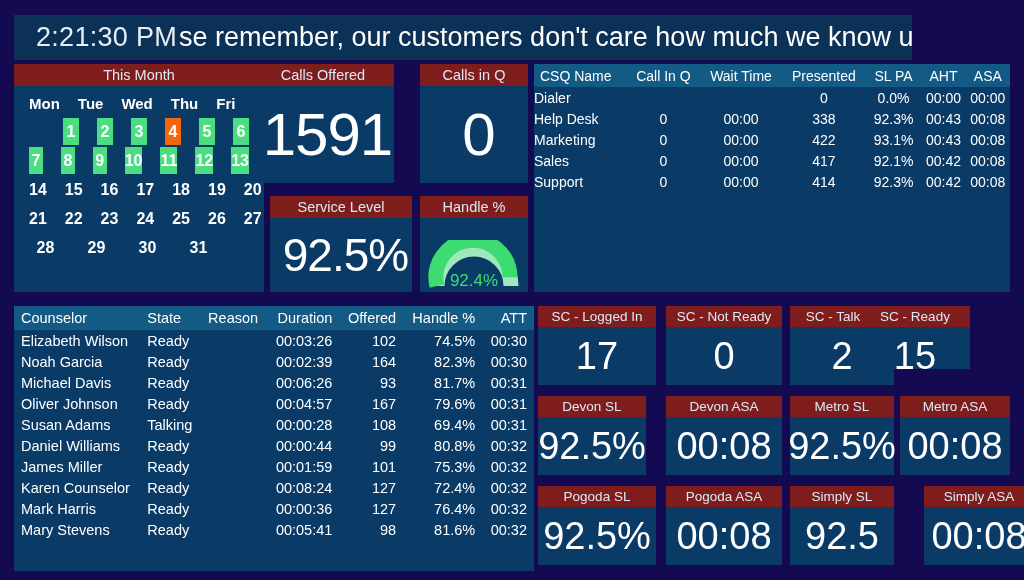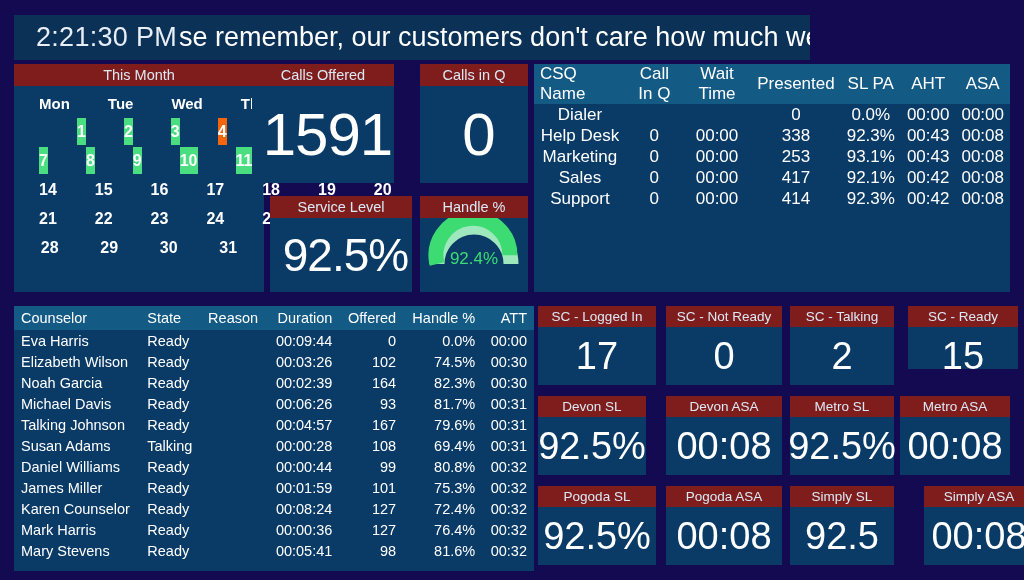--- a/index.html
+++ b/index.html
@@ -6,21 +6,21 @@
   body{
     width:1024px;height:580px;overflow:hidden;
     background:#140a52;
     font-family:"Liberation Sans", sans-serif;
     color:#ffffff;
   }
   .board{position:absolute;left:0;top:0;width:1024px;height:580px;background:#140a52;}
 
   
   .ticker{
-    position:absolute;left:14px;top:15px;width:796px;height:45px;
+    position:absolute;left:14px;top:15px;width:898px;height:45px;
     background:#0b3156;overflow:hidden;white-space:nowrap;
   }
   .clock{
     position:absolute;left:22px;top:0;height:45px;line-height:45px;
     font-size:27px;color:#e8eef6;letter-spacing:.3px;
   }
   .ticker-text{
     position:absolute;left:165px;top:0;height:45px;line-height:45px;
     font-size:27px;color:#ffffff;white-space:nowrap;
   }
@@ -30,21 +30,21 @@
   .phead{
     background:#7f1d1d;color:#dbe9f5;text-align:center;
     font-size:14.5px;line-height:22px;height:22px;
   }
 
   
   #calendar{left:14px;top:64px;width:250px;height:228px;}
   .cal-grid{padding:4px 6px 0 6px;}
   .cal-row{display:flex;}
   .cal-cell{
-    width:33px;height:27px;margin:1px 19px;
+    width:33px;height:27px;margin:1px 9px;
     display:flex;align-items:center;justify-content:center;
     font-size:16px;font-weight:bold;color:#ffffff;
   }
   .cal-dow{font-size:15px;font-weight:bold;color:#ffffff;height:25px;}
   .cal-cell.green{background:#4ade80;}
   .cal-cell.orange{background:#f4650c;}
   .cal-cell.blank{visibility:hidden;}
 
   
   .tile{position:absolute;background:#0a3a66;}
@@ -53,37 +53,37 @@
     display:flex;align-items:center;justify-content:center;
     font-size:57px;font-weight:normal;color:#ffffff;letter-spacing:-1px;padding-left:9px;
   }
   #t-calls-offered{left:252px;top:64px;width:142px;height:119px;}
   #t-calls-offered .val{height:97px;font-size:60px;}
   #t-calls-in-q{left:420px;top:64px;width:108px;height:119px;}
   #t-calls-in-q .val{height:97px;font-size:60px;}
   #t-service-level{left:270px;top:196px;width:142px;height:96px;}
   #t-service-level .val{height:74px;font-size:46px;}
   #t-handle{left:420px;top:196px;width:108px;height:96px;}
-  .gauge-wrap{height:74px;display:flex;align-items:flex-start;justify-content:center;}
+  .gauge-wrap{height:74px;display:flex;align-items:flex-end;justify-content:center;}
   .gauge{position:relative;width:96px;height:52px;}
   .gauge svg{display:block;}
   .gauge-label{
     position:absolute;left:0;right:0;bottom:1px;text-align:center;
     font-size:17px;color:#3ddc72;
   }
 
   
   #csq{left:534px;top:64px;width:476px;height:228px;}
   table{border-collapse:collapse;width:100%;}
-  #csq table{font-size:17px;}
+  #csq table{font-size:14px;}
   #csq thead th{
     background:#135a85;color:#ffffff;font-weight:normal;
     height:23px;padding:0 6px;
   }
-  #csq tbody td{height:21px;padding:0 6px;color:#ffffff;text-align:center;}
+  #csq tbody td{height:21px;padding:0 0;color:#ffffff;}
   .ta-l{text-align:left;}
   .ta-r{text-align:right;}
   .ta-c{text-align:center;}
   .warn{color:#e8601c;}
 
   
   #counselors{left:14px;top:306px;width:520px;height:265px;}
   #counselors table{font-size:14.5px;}
   #counselors thead th{
     background:#135a85;color:#ffffff;font-weight:normal;
@@ -225,21 +225,21 @@
             <td class="ta-c">00:00</td>
             <td class="ta-c">338</td>
             <td class="ta-c">92.3%</td>
             <td class="ta-c">00:43</td>
             <td class="ta-c">00:08</td>
           </tr>
           <tr>
             <td class="ta-l">Marketing</td>
             <td class="ta-c">0</td>
             <td class="ta-c">00:00</td>
-            <td class="ta-c">253</td>
+            <td class="ta-c">422</td>
             <td class="ta-c">93.1%</td>
             <td class="ta-c">00:43</td>
             <td class="ta-c">00:08</td>
           </tr>
           <tr>
             <td class="ta-l">Sales</td>
             <td class="ta-c">0</td>
             <td class="ta-c">00:00</td>
             <td class="ta-c">417</td>
             <td class="ta-c">92.1%</td>
@@ -267,29 +267,20 @@
             <th class="ta-l">State</th>
             <th class="ta-l">Reason</th>
             <th class="ta-r">Duration</th>
             <th class="ta-r">Offered</th>
             <th class="ta-r">Handle %</th>
             <th class="ta-r">ATT</th>
           </tr>
         </thead>
       <tbody id="cns-body">
           <tr>
-            <td class="ta-l">Eva Harris</td>
-            <td class="ta-l">Ready</td>
-            <td class="ta-l"></td>
-            <td class="ta-r">00:09:44</td>
-            <td class="ta-r">0</td>
-            <td class="ta-r warn">0.0%</td>
-            <td class="ta-r">00:00</td>
-          </tr>
-          <tr>
             <td class="ta-l">Elizabeth Wilson</td>
             <td class="ta-l">Ready</td>
             <td class="ta-l"></td>
             <td class="ta-r">00:03:26</td>
             <td class="ta-r">102</td>
             <td class="ta-r warn">74.5%</td>
             <td class="ta-r">00:30</td>
           </tr>
           <tr>
             <td class="ta-l">Noah Garcia</td>
@@ -303,21 +294,21 @@
           <tr>
             <td class="ta-l">Michael Davis</td>
             <td class="ta-l">Ready</td>
             <td class="ta-l"></td>
             <td class="ta-r">00:06:26</td>
             <td class="ta-r">93</td>
             <td class="ta-r warn">81.7%</td>
             <td class="ta-r">00:31</td>
           </tr>
           <tr>
-            <td class="ta-l">Talking Johnson</td>
+            <td class="ta-l">Oliver Johnson</td>
             <td class="ta-l">Ready</td>
             <td class="ta-l"></td>
             <td class="ta-r">00:04:57</td>
             <td class="ta-r">167</td>
             <td class="ta-r warn">79.6%</td>
             <td class="ta-r">00:31</td>
           </tr>
           <tr>
             <td class="ta-l">Susan Adams</td>
             <td class="ta-l">Talking</td>
@@ -382,21 +373,21 @@
         <div class="sval">17</div>
       </div>
       <div class="stile" style="left: 666px; top: 306px; width: 116px; height: 79px;">
         <div class="phead">SC - Not Ready</div>
         <div class="sval">0</div>
       </div>
       <div class="stile" style="left: 790px; top: 306px; width: 104px; height: 79px;">
         <div class="phead">SC - Talking</div>
         <div class="sval">2</div>
       </div>
-      <div class="stile" style="left: 908px; top: 306px; width: 110px; height: 63px;">
+      <div class="stile" style="left: 860px; top: 306px; width: 110px; height: 63px;">
         <div class="phead">SC - Ready</div>
         <div class="sval">15</div>
       </div>
       <div class="stile" style="left: 538px; top: 396px; width: 108px; height: 79px;">
         <div class="phead">Devon SL</div>
         <div class="sval">92.5%</div>
       </div>
       <div class="stile" style="left: 666px; top: 396px; width: 116px; height: 79px;">
         <div class="phead">Devon ASA</div>
         <div class="sval">00:08</div>

